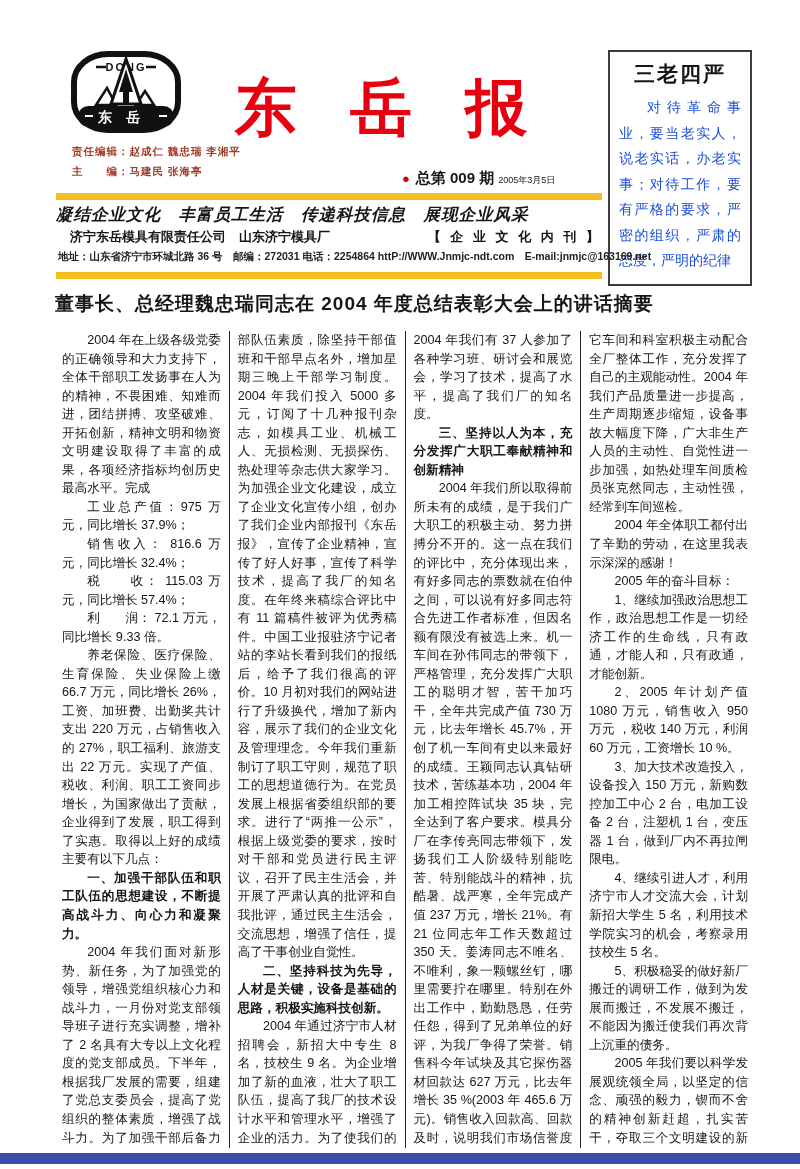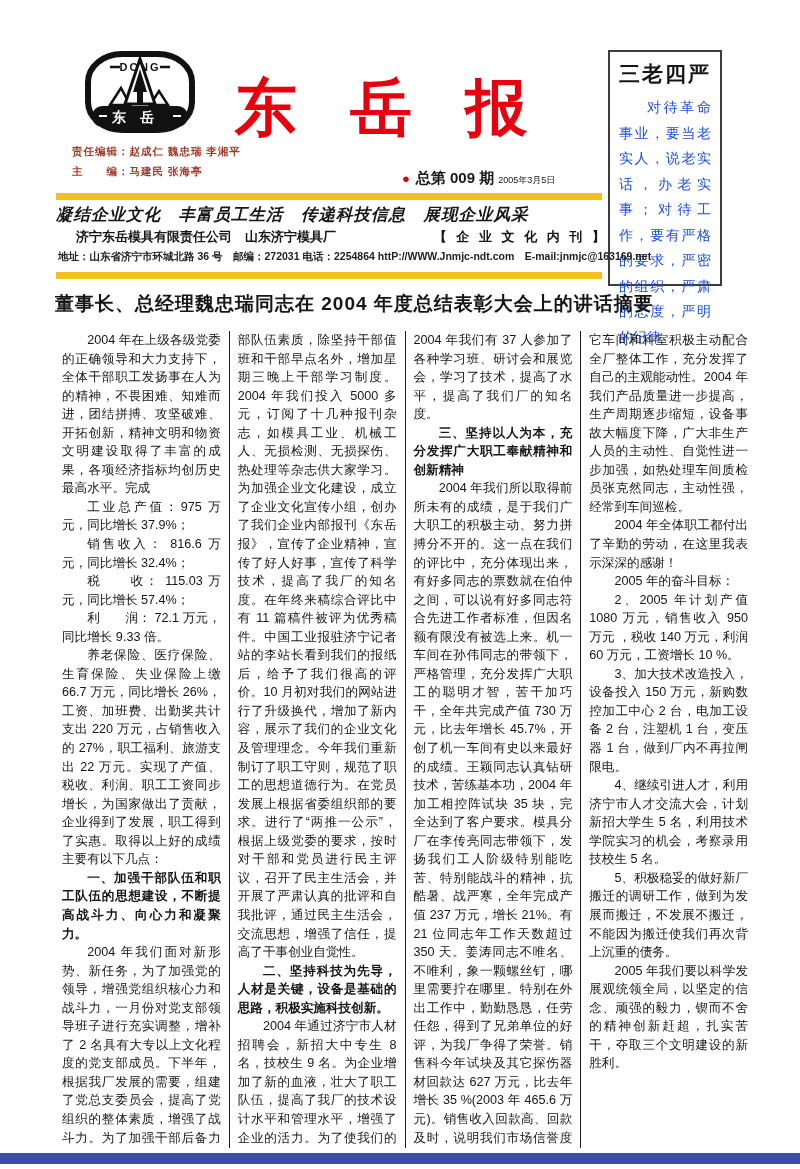--- a/index.html
+++ b/index.html
@@ -3,44 +3,44 @@
 <meta charset="utf-8">
 <style>
   * { margin:0; padding:0; box-sizing:border-box; }
   html,body { background:#e8e8e8; }
   .page {
     position:relative; width:800px; height:1169px; margin:0 auto;
     background:#ffffff; overflow:hidden;
     font-family:"Liberation Sans","DejaVu Sans",sans-serif; color:#161616;
   }
   
-  .logo { position:absolute; left:84px; top:50px; }
+  .logo { position:absolute; left:70px; top:50px; }
   .editors { position:absolute; left:72px; top:141px; font-size:10.5px; font-weight:bold;
              color:#a23a28; line-height:1.95; letter-spacing:1px; }
   .paper-title { position:absolute; left:190px; top:66px; width:400px; text-align:center;
                  font-size:62px; font-weight:bold; color:#e8000f; letter-spacing:18px;
                  white-space:nowrap; }
   .issue-line { position:absolute; left:402px; top:169px; font-size:15px; font-weight:bold;
                 white-space:nowrap; }
   .issue-line .bullet { color:#d40000; font-size:13px; margin-right:6px; }
   .issue-line .idate { font-size:9px; font-weight:normal; margin-left:4px; }
   
-  .motto-box { position:absolute; left:608px; top:50px; width:114px; height:236px;
+  .motto-box { position:absolute; left:608px; top:50px; width:144px; height:236px;
                border:2px solid #3c3c3c; background:#fff; padding:8px 9px 18px 9px; }
   .motto-title { text-align:center; font-size:21px; font-weight:bold; letter-spacing:2px; }
   .motto-body { margin-top:7px; font-size:14px; line-height:25.5px; text-align:justify;
                 text-indent:2em; color:#1d4ed8; }
   
   .bar { position:absolute; height:7px; background:#f2c120; }
   .bar1 { left:56px; top:193px; width:546px; }
   .bar2 { left:56px; top:272px; width:546px; }
   .taglines { position:absolute; left:56px; top:204px; width:546px; text-align:left;
               font-size:16.5px; font-weight:bold; font-style:italic; letter-spacing:1px;
               white-space:nowrap; }
-  .company-row { position:absolute; left:76px; top:228px; width:532px; display:flex;
+  .company-row { position:absolute; left:70px; top:228px; width:532px; display:flex;
                  justify-content:space-between; font-size:13px; font-weight:bold; }
   .company-row .inner-label { letter-spacing:3px; }
   .address { position:absolute; left:58px; top:250px; width:546px; font-size:10.5px;
              font-weight:bold; color:#222; white-space:nowrap; letter-spacing:0; }
   
   .headline { position:absolute; left:55px; top:291px; width:690px; text-align:left;
               font-size:19px; font-weight:bold; letter-spacing:1px; white-space:nowrap; }
   
   .body-cols { position:absolute; left:62px; top:331px; width:686px; height:817px;
                display:flex; }
@@ -121,20 +121,21 @@
       </div>
     <div class="col">
         <p class="para flush">2004 年我们有 37 人参加了各种学习班、研讨会和展览会，学习了技术，提高了水平，提高了我们厂的知名度。</p>
         <p class="para bold">三、坚持以人为本，充分发挥广大职工奉献精神和创新精神</p>
         <p class="para">2004 年我们所以取得前所未有的成绩，是于我们广大职工的积极主动、努力拼搏分不开的。这一点在我们的评比中，充分体现出来，有好多同志的票数就在伯仲之间，可以说有好多同志符合先进工作者标准，但因名额有限没有被选上来。机一车间在孙伟同志的带领下，严格管理，充分发挥广大职工的聪明才智，苦干加巧干，全年共完成产值 730 万元，比去年增长 45.7%，开创了机一车间有史以来最好的成绩。王颖同志认真钻研技术，苦练基本功，2004 年加工相控阵试块 35 块，完全达到了客户要求。模具分厂在李传亮同志带领下，发扬我们工人阶级特别能吃苦、特别能战斗的精神，抗酷暑、战严寒，全年完成产值 237 万元，增长 21%。有 21 位同志年工作天数超过 350 天。姜涛同志不唯名、不唯利，象一颗螺丝钉，哪里需要拧在哪里。特别在外出工作中，勤勤恳恳，任劳任怨，得到了兄弟单位的好评，为我厂争得了荣誉。销售科今年试块及其它探伤器材回款达 627 万元，比去年增长 35 %(2003 年 465.6 万元)。销售收入回款高、回款及时，说明我们市场信誉度大大提高，销售人员的敬业精神、经营水平、技术水平得到了充分体现，各职能部门协调作战能力也得到了进一步加强。其</p>
       </div>
     <div class="col">
         <p class="para flush">它车间和科室积极主动配合全厂整体工作，充分发挥了自己的主观能动性。2004 年我们产品质量进一步提高，生产周期逐步缩短，设备事故大幅度下降，广大非生产人员的主动性、自觉性进一步加强，如热处理车间质检员张克然同志，主动性强，经常到车间巡检。</p>
         <p class="para">2004 年全体职工都付出了辛勤的劳动，在这里我表示深深的感谢！</p>
         <p class="para">2005 年的奋斗目标：</p>
+        <p class="para">1、继续加强政治思想工作，政治思想工作是一切经济工作的生命线，只有政通，才能人和，只有政通，才能创新。</p>
         <p class="para">2、2005 年计划产值 1080 万元，销售收入 950 万元 ，税收 140 万元，利润 60 万元，工资增长 10 %。</p>
         <p class="para">3、加大技术改造投入，设备投入 150 万元，新购数控加工中心 2 台，电加工设备 2 台，注塑机 1 台，变压器 1 台，做到厂内不再拉闸限电。</p>
         <p class="para">4、继续引进人才，利用济宁市人才交流大会，计划新招大学生 5 名，利用技术学院实习的机会，考察录用技校生 5 名。</p>
         <p class="para">5、积极稳妥的做好新厂搬迁的调研工作，做到为发展而搬迁，不发展不搬迁，不能因为搬迁使我们再次背上沉重的债务。</p>
         <p class="para">2005 年我们要以科学发展观统领全局，以坚定的信念、顽强的毅力，锲而不舍的精神创新赶超，扎实苦干，夺取三个文明建设的新胜利。</p>
       </div>
   </div>
 
   <div class="footer-bar"></div>
 

